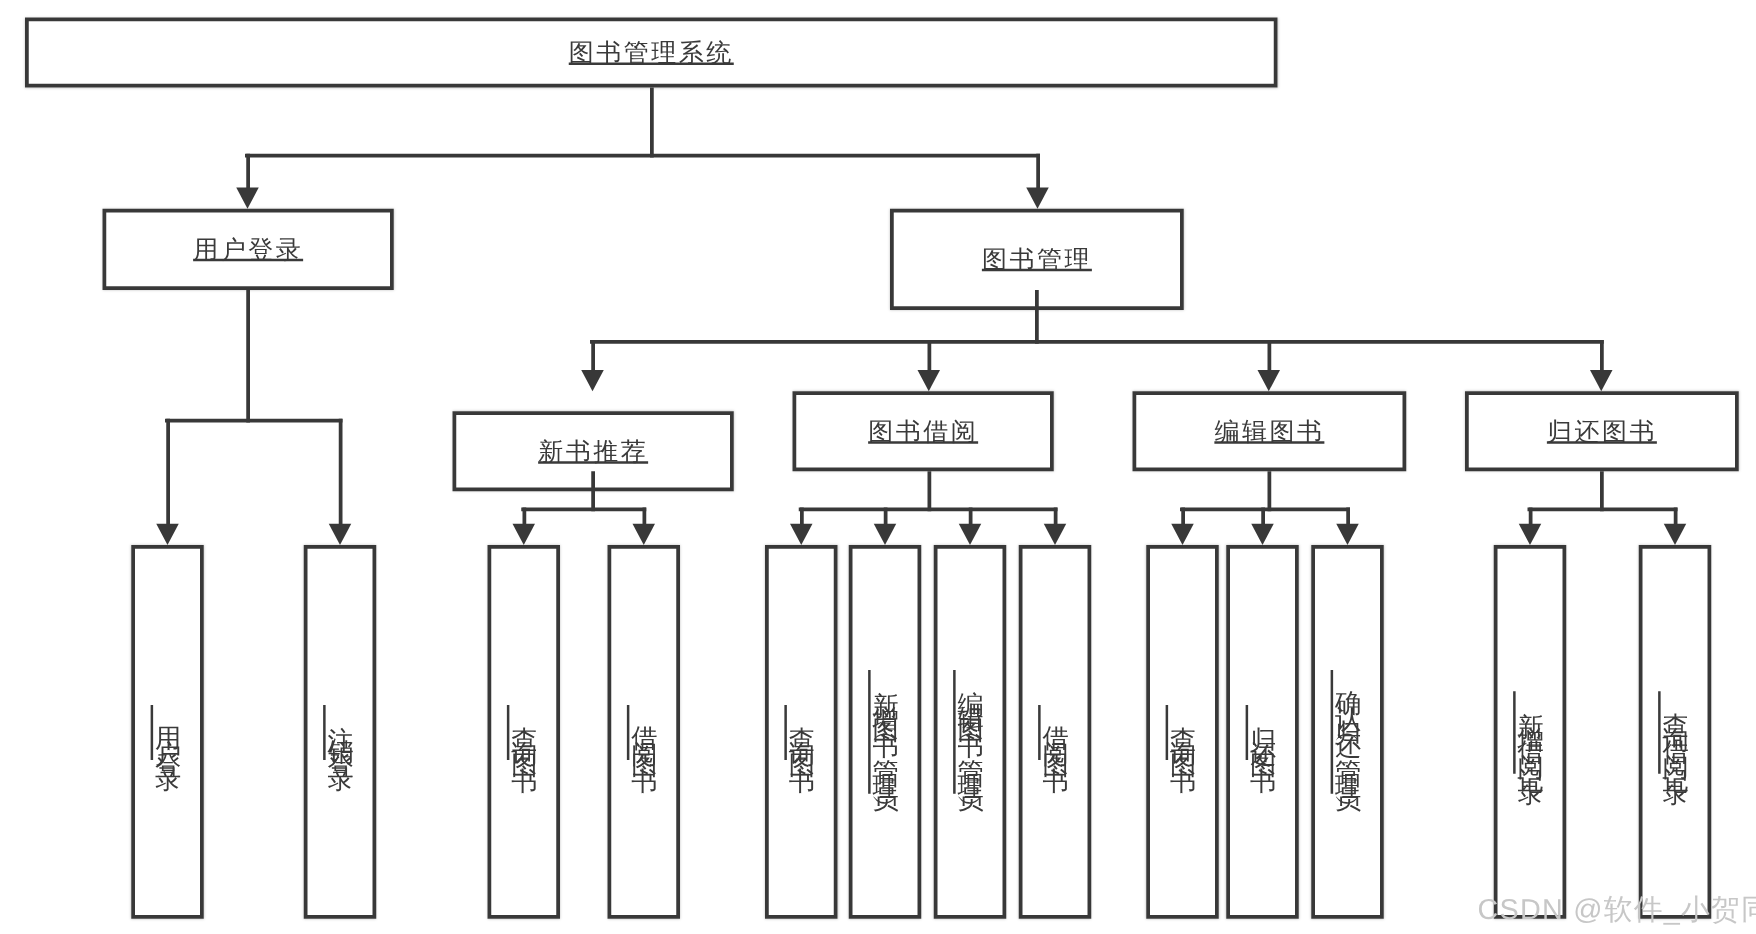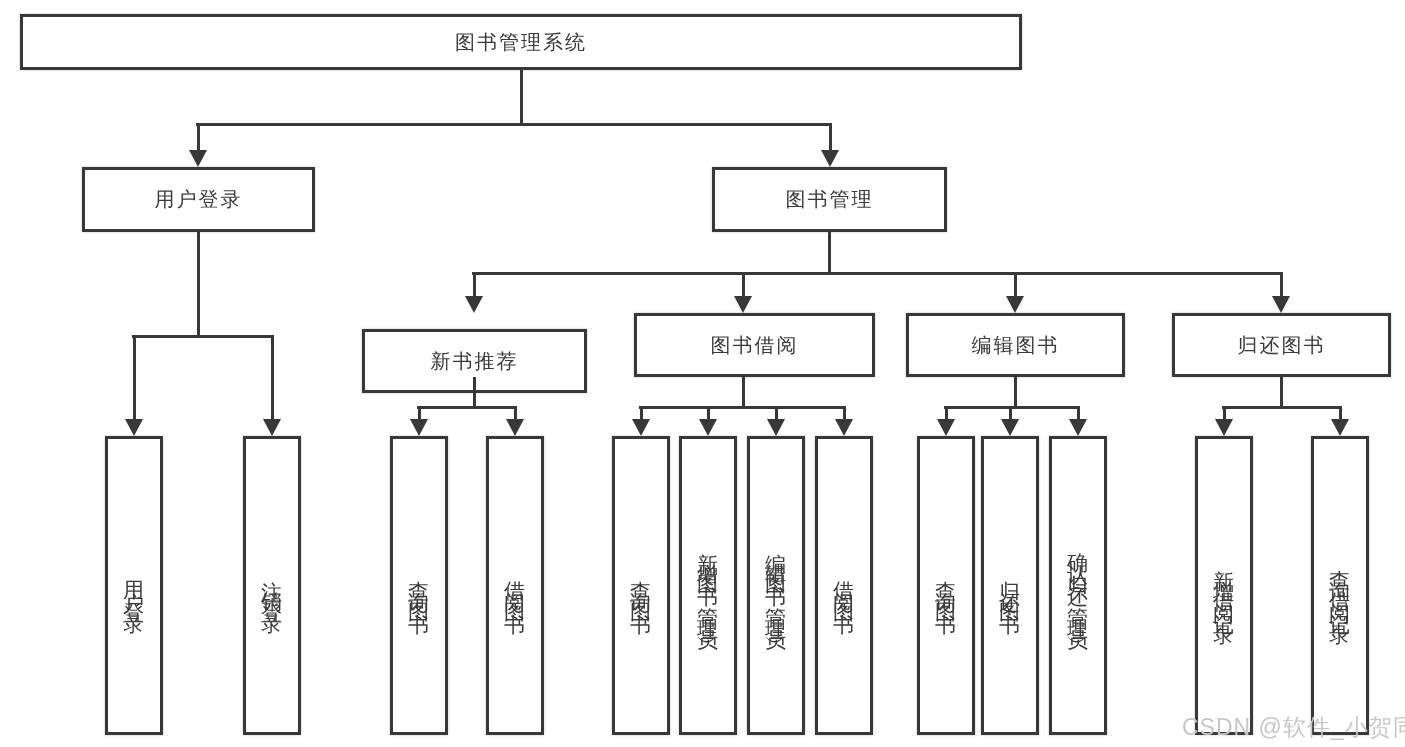--- a/index.html
+++ b/index.html
@@ -23,20 +23,21 @@
     background:#fff;
     box-sizing:border-box;
     display:flex;align-items:center;justify-content:center;
     box-shadow:0 0 2px rgba(70,70,70,.35);
   }
   .node .lbl{
     color:var(--text);
     font-size:20px;
     letter-spacing:2px;
     white-space:nowrap;
+    text-decoration:underline;
   }
   .node.v .lbl{
     writing-mode:vertical-rl;
     text-orientation:mixed;
     font-size:21px;
     line-height:1;
     letter-spacing:11px;
     white-space:nowrap;
   }
   
@@ -70,28 +71,28 @@
 
 <div class="canvas">
 
   <div class="node h" style="left:20px;top:14px;width:1002px;height:56px">
     <span class="lbl">图书管理系统</span>
   </div>
 
   <div class="node h" style="left:82px;top:167px;width:233px;height:65px">
     <span class="lbl">用户登录</span>
   </div>
-  <div class="node h" style="left:712px;top:167px;width:235px;height:65px">
+  <div class="node h" style="left:712px;top:167px;width:235px;height:81px">
     <span class="lbl">图书管理</span>
   </div>
 
   <div class="node h" style="left:362px;top:329px;width:225px;height:64px">
     <span class="lbl">新书推荐</span>
   </div>
-  <div class="node h" style="left:634px;top:313px;width:241px;height:64px">
+  <div class="node h" style="left:634px;top:313px;width:209px;height:64px">
     <span class="lbl">图书借阅</span>
   </div>
   <div class="node h" style="left:906px;top:313px;width:219px;height:64px">
     <span class="lbl">编辑图书</span>
   </div>
   <div class="node h" style="left:1172px;top:313px;width:219px;height:64px">
     <span class="lbl">归还图书</span>
   </div>
 
   <div class="node v" style="left:105px;top:436px;width:58px;height:299px">

